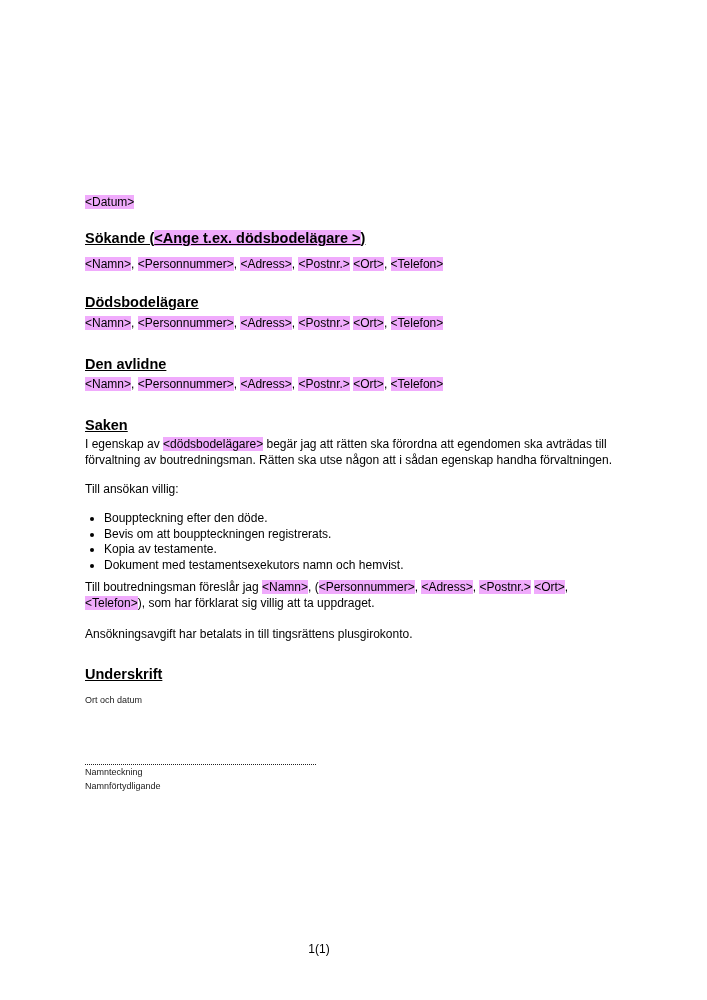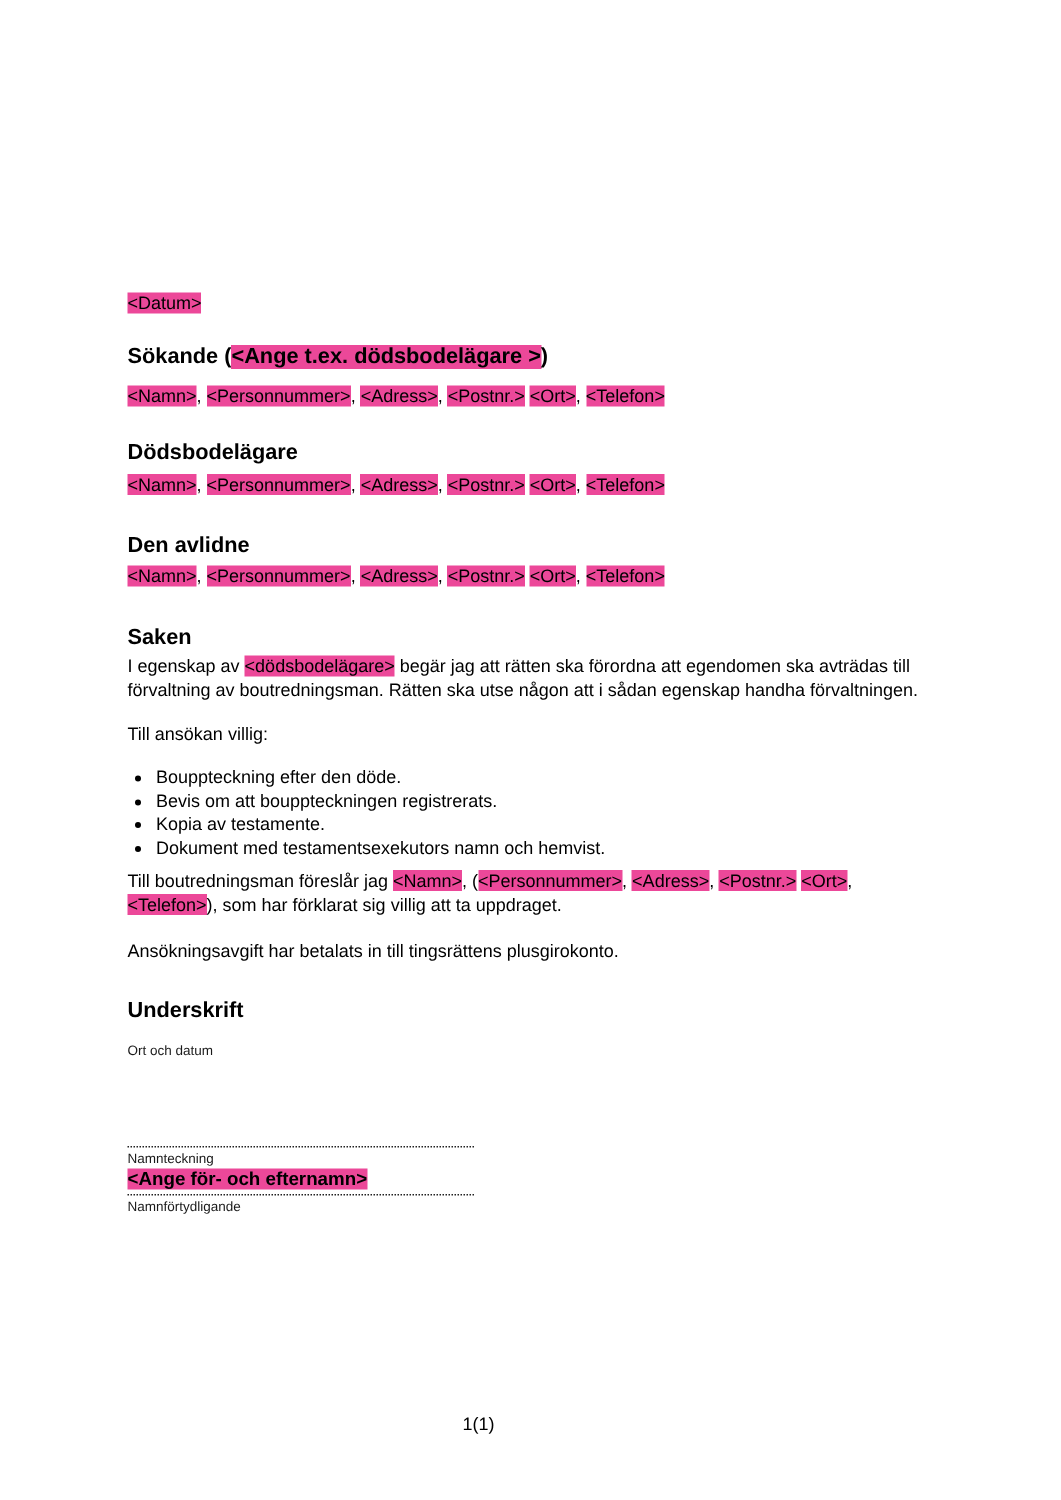--- a/index.html
+++ b/index.html
@@ -11,25 +11,25 @@
     font-size: 12px;
     position: relative;
     overflow: hidden;
   }
   .abs { position: absolute; left: 85px; }
 
   .title-block { position: absolute; left: 351px; top: 82px; }
   .doc-title   { font-size: 19px; font-weight: bold; line-height: 21px; }
   .doc-subtitle{ font-size: 13.5px; line-height: 17px; }
 
-  .heading { font-weight: bold; font-size: 14.5px; line-height: 17px; }
+  .heading { font-weight: bold; font-size: 14.5px; line-height: 17px; text-decoration: underline; }
   .body-line { font-size: 12px; line-height: 15.5px; }
   .para { width: 537px; }
 
-  .hl { background: #ec4899; color: inherit; margin-top: 20px; }
+  .hl { background: #f0abfc; color: inherit; margin-top: 20px; }
   mark.hl { font: inherit; }
 
   ul.attachments {
     position: absolute; left: 85px; top: 511px;
     margin: 0; padding: 0 0 0 19px;
     list-style: disc;
   }
   ul.attachments li { line-height: 15.5px; }
 
   .sig { position: absolute; left: 85px; }
@@ -84,19 +84,16 @@
 <div class="sig" style="top:693px">
   <div class="sig-caption">Ort och datum</div>
 </div>
 
 <div class="sig" style="top:747px">
   <div class="sig-line"></div>
   <div class="sig-caption">Namnteckning</div>
 </div>
 
 <div class="sig" style="top:779px">
-  <div class="sig-line">
-    <mark class="hl">&lt;Ange för- och efternamn&gt;</mark>
-  </div>
   <div class="sig-caption">Namnförtydligande</div>
 </div>
 
 <div class="page-footer">1(1)</div>
 
 </body></html>

